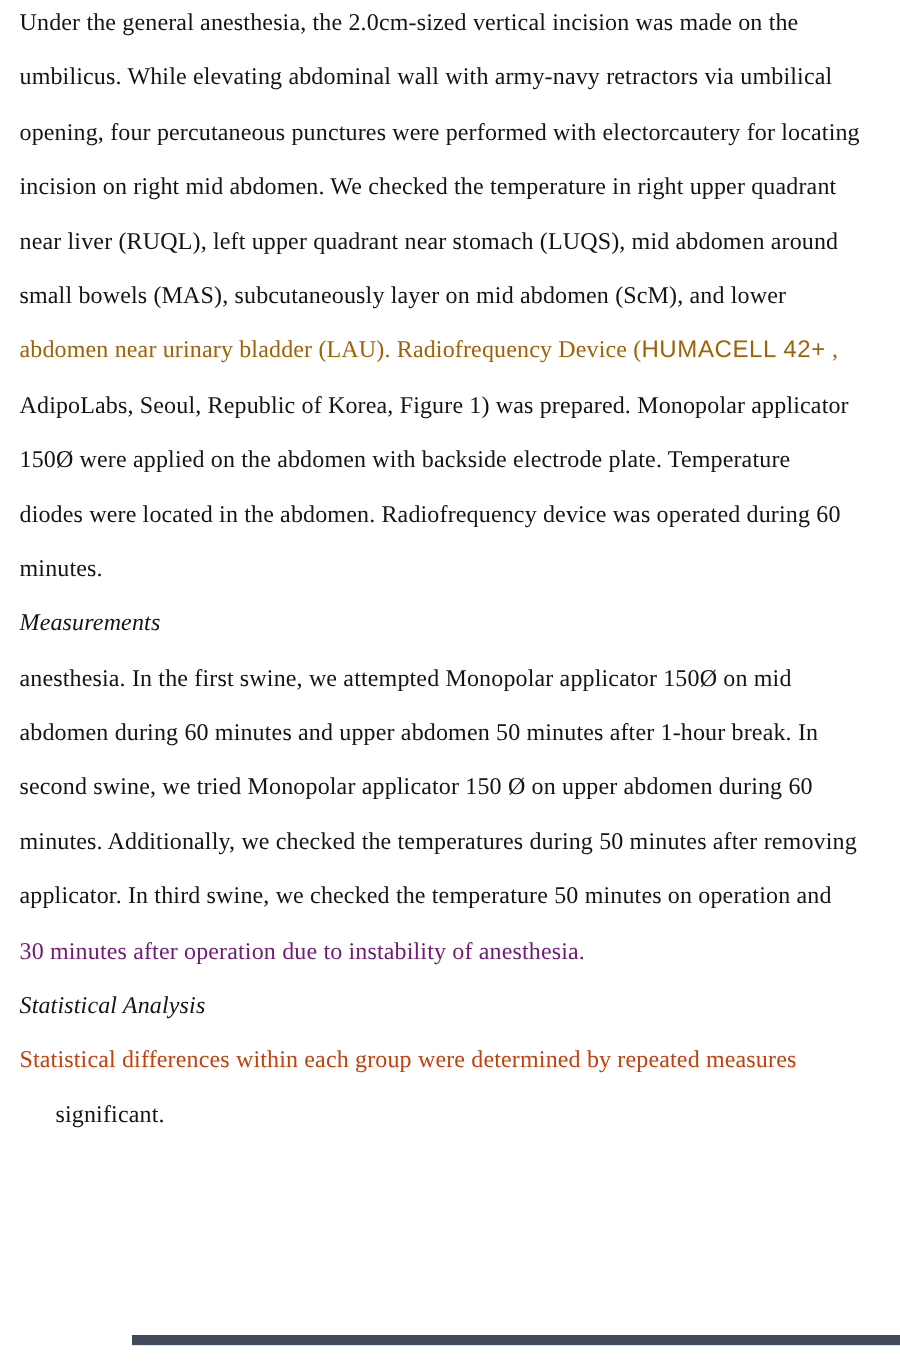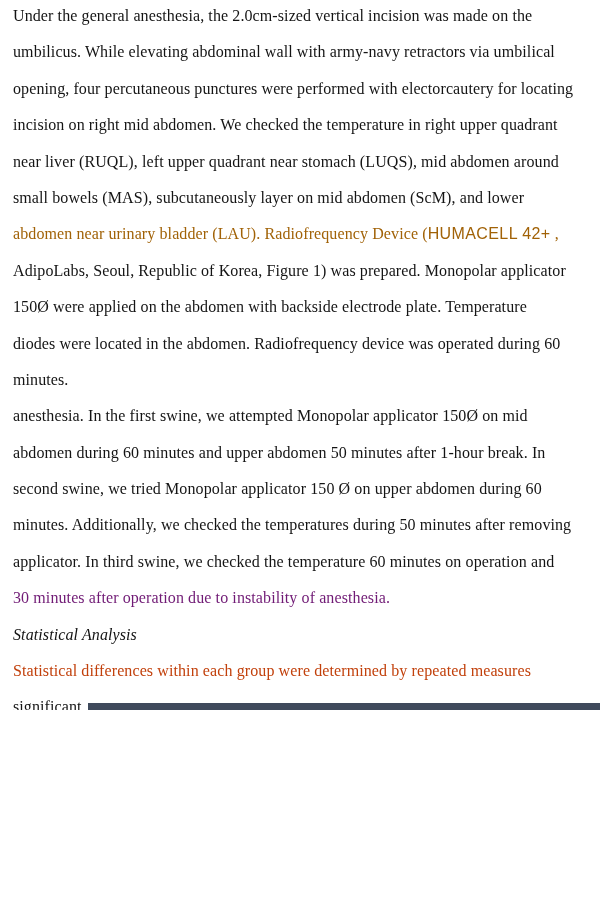--- a/index.html
+++ b/index.html
@@ -3,21 +3,21 @@
 <meta charset="utf-8">
 <style>
   html, body {
     margin: 0;
     padding: 0;
     background: #ffffff;
   }
   .page {
     position: relative;
     width: 600px;
-    height: 710px;
+    height: 897px;
     background: #ffffff;
     overflow: hidden;
     font-family: "Liberation Serif", "DejaVu Serif", serif;
   }
   .content {
     position: absolute;
     left: 13px;
     top: -2px;
     right: 8px;
   }
@@ -54,24 +54,25 @@
       <div class="line" style="color: rgb(20, 20, 20);">umbilicus. While elevating abdominal wall with army-navy retractors via umbilical</div>
       <div class="line" style="color: rgb(20, 20, 20);">opening, four percutaneous punctures were performed with electorcautery for locating</div>
       <div class="line" style="color: rgb(20, 20, 20);">incision on right mid abdomen. We checked the temperature in right upper quadrant</div>
       <div class="line" style="color: rgb(20, 20, 20);">near liver (RUQL), left upper quadrant near stomach (LUQS), mid abdomen around</div>
       <div class="line" style="color: rgb(20, 20, 20);">small bowels (MAS), subcutaneously layer on mid abdomen (ScM), and lower</div>
       <div class="line" style="color: #a16207;"><span>abdomen near urinary bladder (LAU). Radiofrequency Device (</span><span class="seg-sans">HUMACELL 42+</span><span> ,</span></div>
       <div class="line" style="color: rgb(20, 20, 20);">AdipoLabs, Seoul, Republic of Korea, Figure 1) was prepared. Monopolar applicator</div>
       <div class="line" style="color: rgb(20, 20, 20);">150Ø were applied on the abdomen with backside electrode plate. Temperature</div>
       <div class="line" style="color: rgb(20, 20, 20);">diodes were located in the abdomen. Radiofrequency device was operated during 60</div>
       <div class="line" style="color: rgb(20, 20, 20);">minutes.</div>
+      <div class="line italic" style="color: rgb(20, 20, 20);">Measurements</div>
       <div class="line" style="color: rgb(20, 20, 20);">anesthesia. In the first swine, we attempted Monopolar applicator 150Ø on mid</div>
       <div class="line" style="color: rgb(20, 20, 20);">abdomen during 60 minutes and upper abdomen 50 minutes after 1-hour break. In</div>
       <div class="line" style="color: rgb(20, 20, 20);">second swine, we tried Monopolar applicator 150 Ø on upper abdomen during 60</div>
       <div class="line" style="color: rgb(20, 20, 20);">minutes. Additionally, we checked the temperatures during 50 minutes after removing</div>
-      <div class="line" style="color: rgb(20, 20, 20);">applicator. In third swine, we checked the temperature 60 minutes on operation and</div>
+      <div class="line" style="color: rgb(20, 20, 20);">applicator. In third swine, we checked the temperature 50 minutes on operation and</div>
       <div class="line" style="color: #701a75;">30 minutes after operation due to instability of anesthesia.</div>
       <div class="line italic" style="color: rgb(20, 20, 20);">Statistical Analysis</div>
       <div class="line" style="color: #c2410c;">Statistical differences within each group were determined by repeated measures</div>
-      <div class="line" style="color: rgb(20, 20, 20);">significant.</div>
+      <div class="line" style="color: rgb(20, 20, 20); margin-left: 24px;">significant.</div>
     </div>
   <div class="bottom-bar" style="background: rgb(63, 74, 92); left: 88px;"></div>
 </div>
 
 </body></html>

